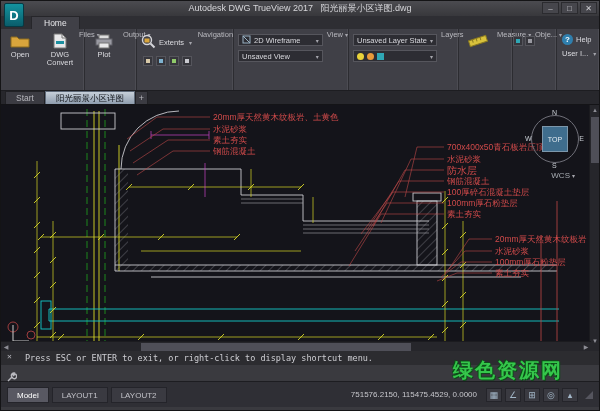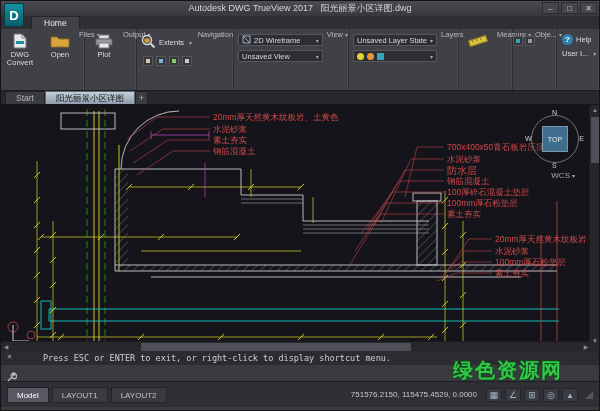--- a/index.html
+++ b/index.html
@@ -62,21 +62,21 @@
 
   .vscroll { position:absolute; right:0; top:0; width:10px; height:251px; background:#26262b; border-left:1px solid #1b1b1f; font-size:6px; color:#8d8d95; text-align:center; }
   .vthumb { position:absolute; left:1px; top:12px; width:8px; height:46px; background:#4f4f58; }
   .varrow { position:absolute; left:0; width:10px; line-height:10px; }
   .hscroll { position:absolute; left:0; bottom:0; width:590px; height:10px; background:#26262b; border-top:1px solid #1b1b1f; font-size:6px; color:#8d8d95; }
   .hthumb { position:absolute; left:140px; top:1px; width:270px; height:8px; background:#4f4f58; }
   .harrow { position:absolute; top:0; line-height:10px; width:10px; text-align:center; }
 
   
   .cmd { position:relative; height:30px; font-family:"DejaVu Sans Mono",monospace; }
-  .cmd-row1 { height:14px; line-height:14px; background:#2c2c30; color:#cdcdd2; font-size:8.5px; padding-left:42px; white-space:nowrap; }
+  .cmd-row1 { height:14px; line-height:14px; background:#2c2c30; color:#cdcdd2; font-size:8.5px; padding-left:24px; white-space:nowrap; }
   .cmd-row2 { height:16px; background:#3b3b41; color:#e6e6ea; font-size:9px; display:flex; align-items:center; gap:5px; padding-left:24px; }
   .cmd-close { position:absolute; left:6px; top:1px; font-size:8px; color:#b9b9bf; }
   .cmd-wrench { position:absolute; left:5px; top:17px; }
 
   
   .statusbar { height:26px; background:#2f2f35; border-top:1px solid #1d1d21; display:flex; align-items:center; gap:3px; padding:0 6px; }
   .mtab { height:16px; line-height:15px; padding:0 9px; font-size:8px; color:#c2c2c8; background:#3a3a41; border:1px solid #24242a; }
   .mtab.active { background:#585862; color:#fff; }
   .flexsp { flex:1; }
   .coords { font-size:8px; color:#c7c7cc; margin-right:6px; white-space:nowrap; }
@@ -106,35 +106,35 @@
   <div class="tabrow">
     <span class="rtab">Home</span>
   </div>
 
   <div class="ribbon">
 
     <div class="panel" style="width:84px">
       <div class="panel-body">
         <div class="bigbtn">
           <span class="icon">
+            <svg width="20" height="15">
+                <path d="M1,4 L1,13 L19,13 L19,5 L9,5 L7,3 L1,3 Z" fill="#d9a53c" stroke="#8a6a20"></path>
+              </svg>
+          </span>
+          <span class="bigbtn-label">Open</span>
+        </div>
+        <div class="bigbtn">
+          <span class="icon">
             <svg width="14" height="16">
                 <path d="M1,1 L9,1 L13,5 L13,15 L1,15 Z" fill="#e8e8ea" stroke="#777"></path>
                 <path d="M9,1 L9,5 L13,5" fill="none" stroke="#777"></path>
                 <rect x="3" y="8" width="8" height="3" fill="#1b8fa0"></rect>
               </svg>
           </span>
           <span class="bigbtn-label" style="width:38px">DWG Convert</span>
-        </div>
-        <div class="bigbtn">
-          <span class="icon">
-            <svg width="20" height="15">
-                <path d="M1,4 L1,13 L19,13 L19,5 L9,5 L7,3 L1,3 Z" fill="#d9a53c" stroke="#8a6a20"></path>
-              </svg>
-          </span>
-          <span class="bigbtn-label">Open</span>
         </div>
       </div>
       <div class="panel-label">
         <span>Files</span><span class="caret">▾</span>
       </div>
     </div>
 
     <div class="panel" style="width:52px">
       <div class="panel-body">
         <div class="bigbtn">

